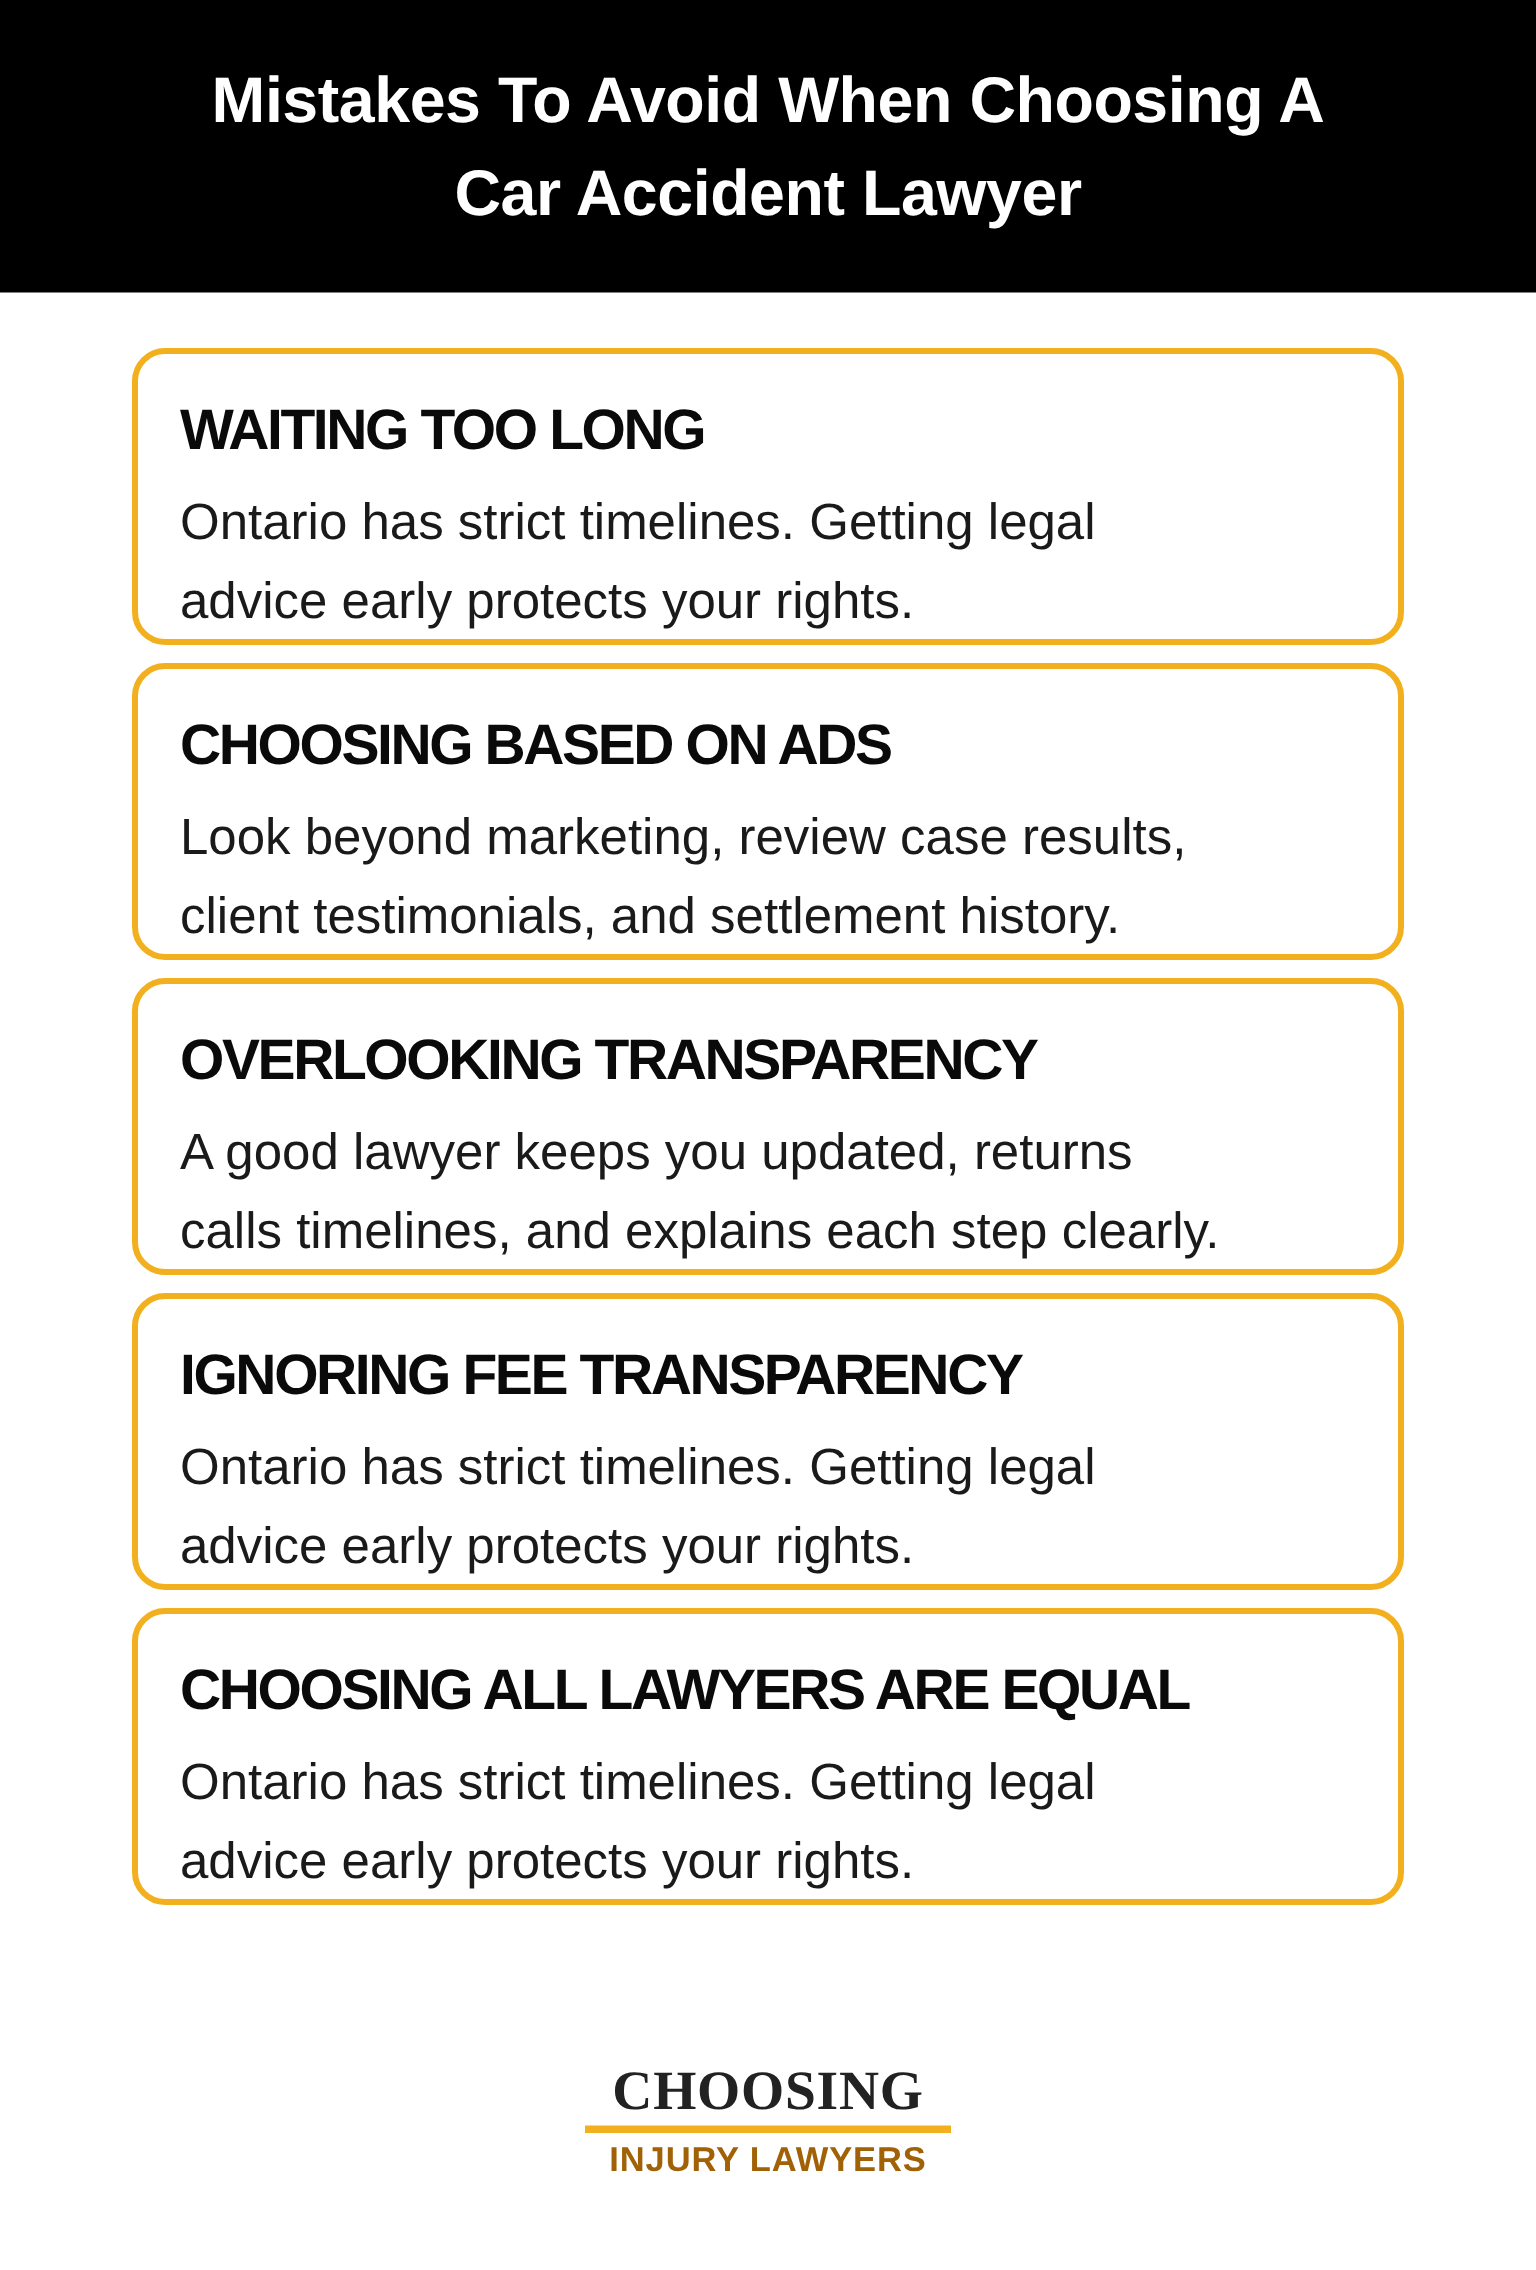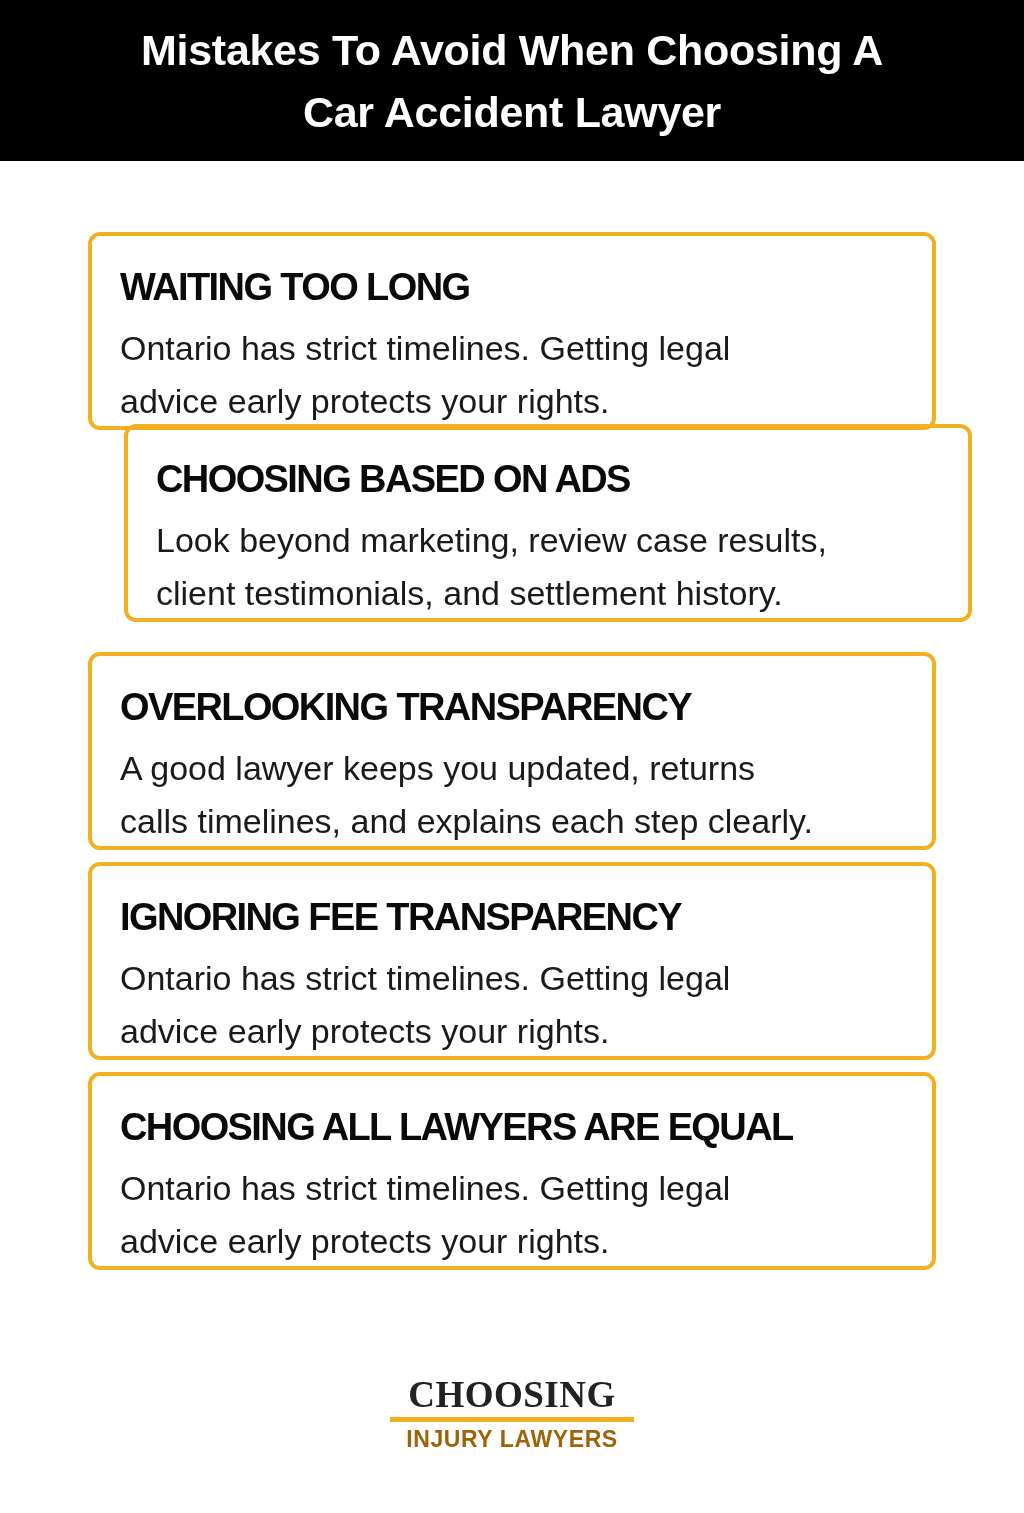--- a/index.html
+++ b/index.html
@@ -1,19 +1,19 @@
 <!DOCTYPE html>
 <html><head>
 <meta charset="utf-8">
 <style>
   html, body { margin:0; padding:0; }
   body { width:1024px; height:1513px; background:#ffffff; position:relative; overflow:hidden; font-family:"Liberation Sans", sans-serif; }
-  .header { position:absolute; left:0; top:0; width:1024px; height:161px; background:#000000; display:flex; flex-direction:column; align-items:center; justify-content:center; }
+  .header { position:absolute; left:0; top:0; width:1024px; height:195px; background:#000000; display:flex; flex-direction:column; align-items:center; justify-content:center; }
   .header-line { color:#ffffff; font-weight:bold; font-size:43px; line-height:62px; letter-spacing:-0.3px; text-align:center; }
-  .card { position:absolute; left:88px; width:840px; height:190px; border:4px solid #f2b01e; border-radius:12px; box-sizing:content-box; }
+  .card { position:absolute; left:88px; width:840px; height:190px; border:4px solid #f2b01e; border-radius:22px; box-sizing:content-box; }
   .card-title { position:absolute; left:28px; top:30px; font-size:38px; font-weight:bold; color:#0a0a0a; letter-spacing:-1.6px; white-space:nowrap; }
   .card-text { position:absolute; left:28px; top:86px; font-size:34px; line-height:53px; color:#1a1a1a; white-space:nowrap; }
   .logo { position:absolute; left:390px; top:1375px; width:244px; text-align:center; }
   .logo-main { font-family:"Liberation Serif", serif; font-weight:bold; font-size:37px; color:#222222; letter-spacing:0.5px; line-height:40px; }
   .logo-bar { height:5px; background:#f2b01e; margin:2px 0 4px 0; }
   .logo-sub { font-family:Liberation Sans, sans-serif; font-weight:bold; font-size:23px; color:#a16207; letter-spacing:0.6px; }
 </style>
 </head>
 <body>
 
@@ -23,21 +23,21 @@
 </div>
 
 <div class="card" style="top:232px;">
   <div class="card-title">WAITING TOO LONG</div>
   <div class="card-text">
     <div>Ontario has strict timelines. Getting legal</div>
     <div>advice early protects your rights.</div>
   </div>
 </div>
 
-<div class="card" style="top:424px;margin-left:36px;">
+<div class="card" style="top:442px;">
   <div class="card-title">CHOOSING BASED ON ADS</div>
   <div class="card-text">
     <div>Look beyond marketing, review case results,</div>
     <div>client testimonials, and settlement history.</div>
   </div>
 </div>
 
 <div class="card" style="top:652px;">
   <div class="card-title">OVERLOOKING TRANSPARENCY</div>
   <div class="card-text">

